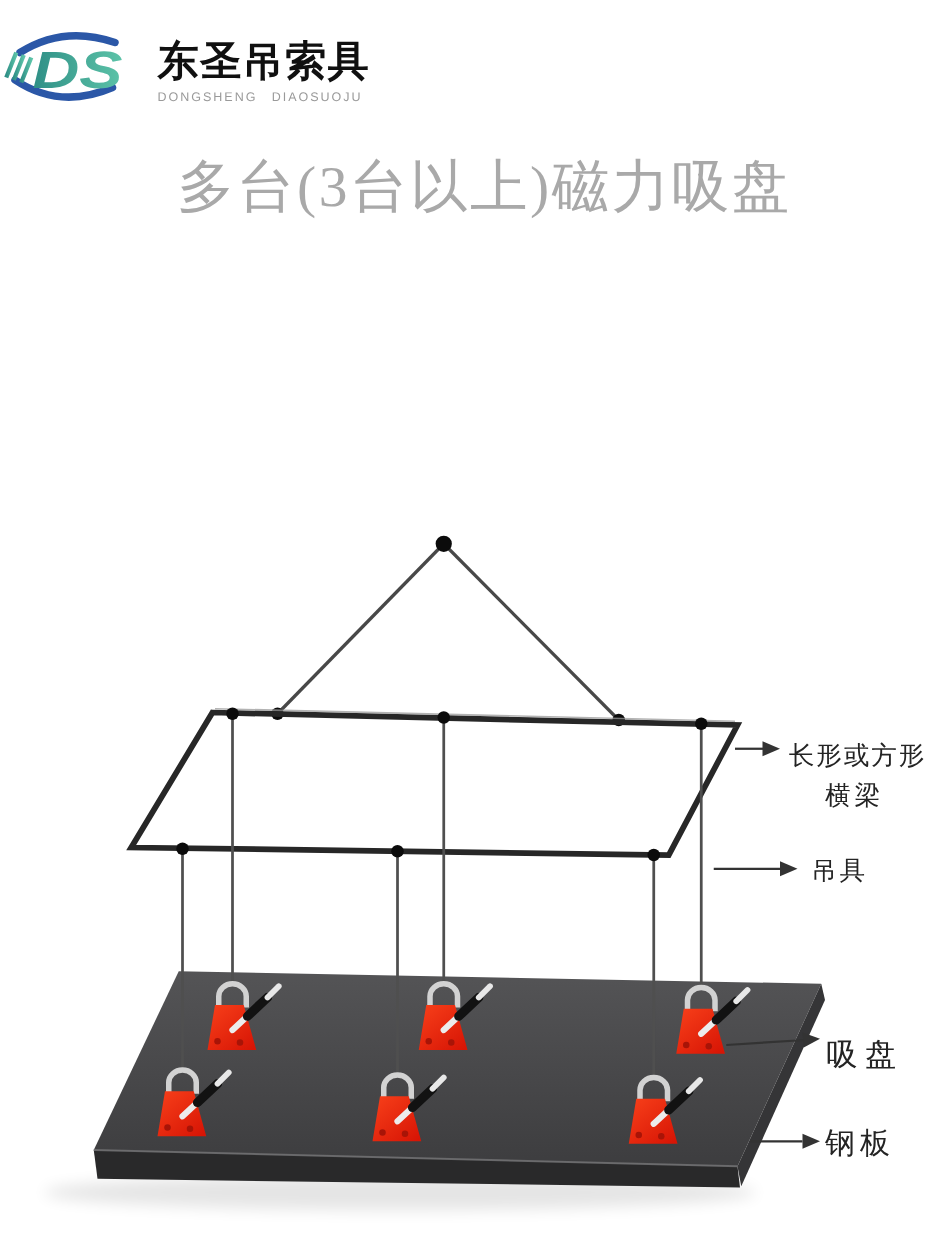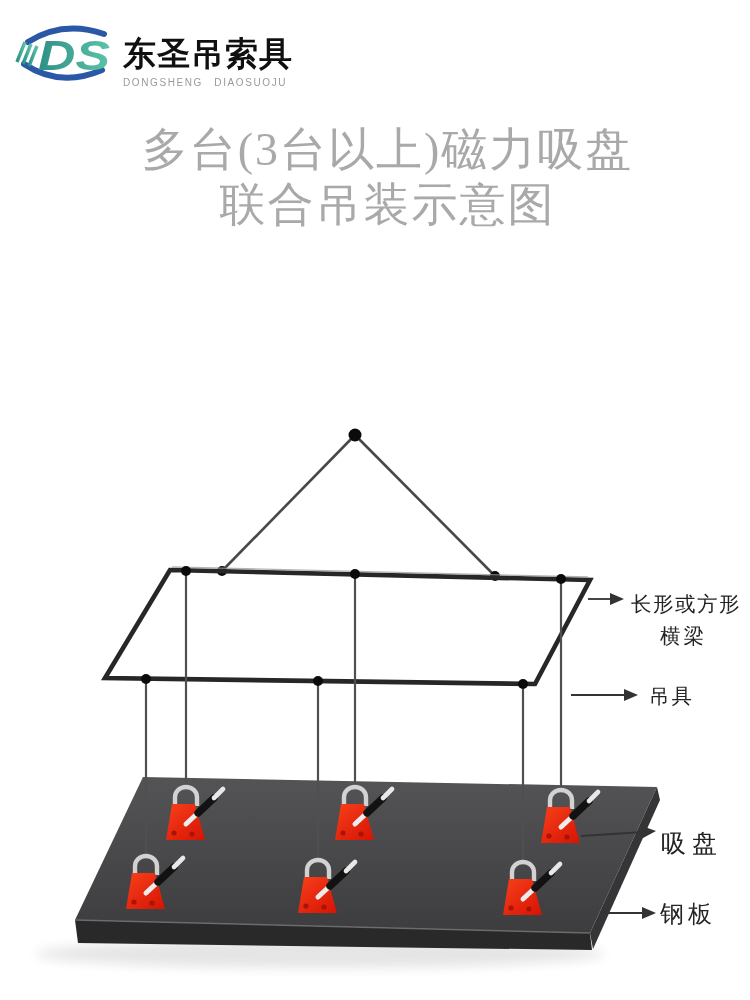--- a/index.html
+++ b/index.html
@@ -1,21 +1,21 @@
 <!DOCTYPE html>
 <html style="--brand-blue: #2b57a7; --brand-teal-dark: #2f8f86; --brand-teal-light: #5cc3a8; --brand-en-gray: #9a9a9a; --title-gray: #a9a9a9; --line-gray: #4f4f4f; --beam-dark: #272727; --dot-black: #0b0b0b; --plate-top-light: #545456; --plate-top-dark: #3d3d3f; --plate-front: #29292a; --plate-side: #353537; --magnet-red-light: #f8401a; --magnet-red-dark: #d71505; --shackle-silver: #d2d2d2; --label-ink: #242424;"><head>
 <meta charset="utf-8">
 <style>
   html,body{margin:0;padding:0;background:#fff;}
   .page{position:relative;width:750px;height:1000px;background:#fff;overflow:hidden;
         font-family:"Liberation Serif",serif;}
   
-  .brand{position:absolute;left:12px;top:18px;display:flex;align-items:flex-end;}
+  .brand{position:absolute;left:0;top:18px;display:flex;align-items:flex-start;}
   .logo-mark{width:106px;height:70px;flex:0 0 auto;}
-  .brand-text{margin-left:5px;padding-top:16px;}
+  .brand-text{margin-left:20px;padding-top:16px;}
   .brand-cn{font-size:33px;font-weight:bold;color:#101010;letter-spacing:1px;line-height:1;
             font-family:"Liberation Serif",serif;white-space:nowrap;}
   .brand-en{margin-top:6px;font-size:10px;color:var(--brand-en-gray,#9a9a9a);
             letter-spacing:1.6px;word-spacing:7px;font-family:"Liberation Sans",sans-serif;
             white-space:nowrap;}
   
   .title{position:absolute;top:122px;left:0;width:100%;text-align:center;
          color:var(--title-gray,#a9a9a9);font-size:46px;line-height:55px;letter-spacing:2px;
          padding-left:25px;box-sizing:border-box;}
   
@@ -57,21 +57,20 @@
       <text x="26" y="52" font-size="42" font-weight="bold" font-style="italic" font-family="Liberation Sans, sans-serif" fill="url(#gradTeal)" textLength="72" lengthAdjust="spacingAndGlyphs">DS</text>
     </svg>
     <div class="brand-text">
       <div class="brand-cn">东圣吊索具</div>
       <div class="brand-en">DONGSHENG DIAOSUOJU</div>
     </div>
   </div>
 
   <div class="title">
     <div>多台(3台以上)磁力吸盘</div>
-    <div>联合吊装示意图</div>
   </div>
 
   <svg class="diagram" viewBox="0 0 750 1000">
     <defs>
       <linearGradient id="gradPlate" x1="0" y1="0" x2="0" y2="1">
         <stop offset="0" stop-color="var(--plate-top-light,#545456)"></stop>
         <stop offset="1" stop-color="var(--plate-top-dark,#3d3d3f)"></stop>
       </linearGradient>
       <linearGradient id="gradRed" x1="0" y1="0" x2="0.9" y2="1">
         <stop offset="0" stop-color="var(--magnet-red-light,#f8401a)"></stop>

